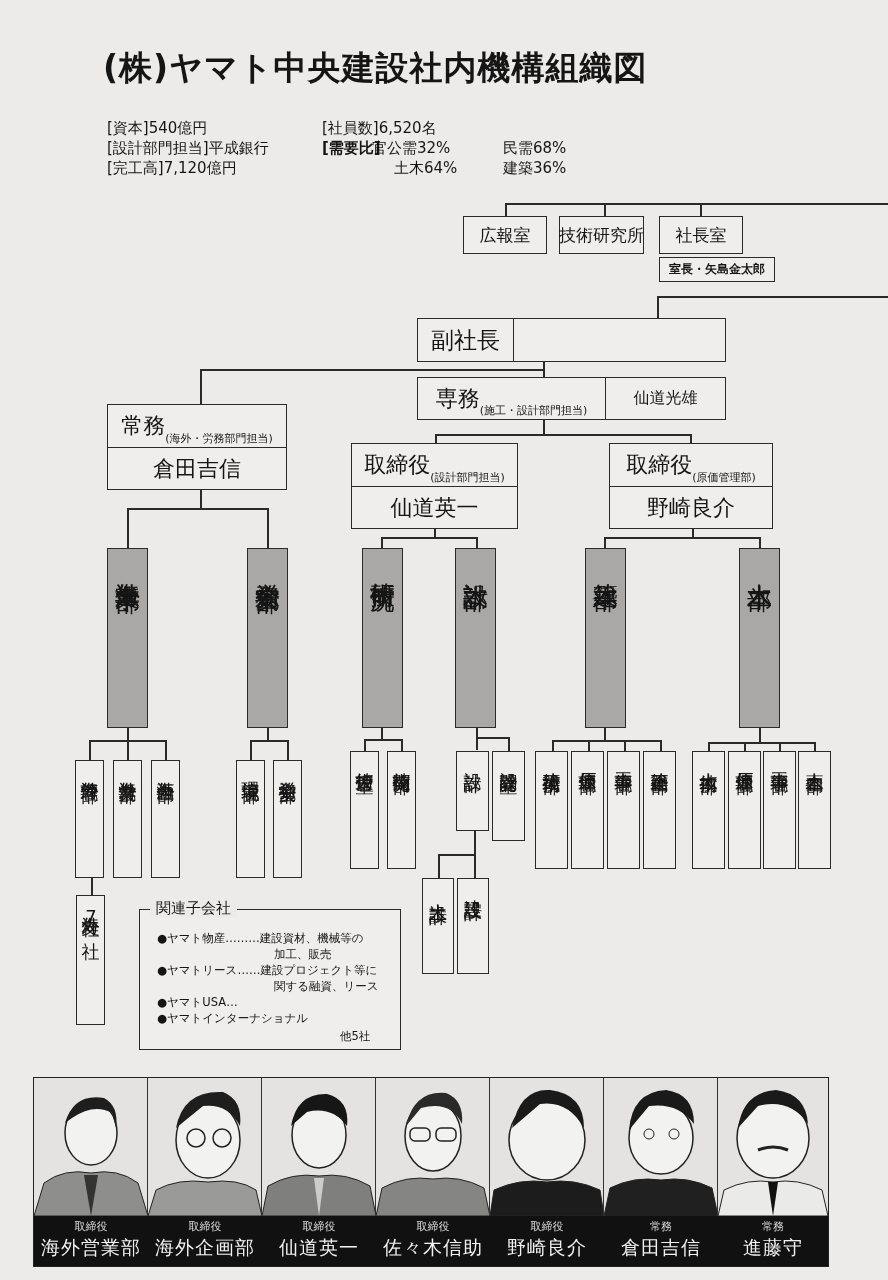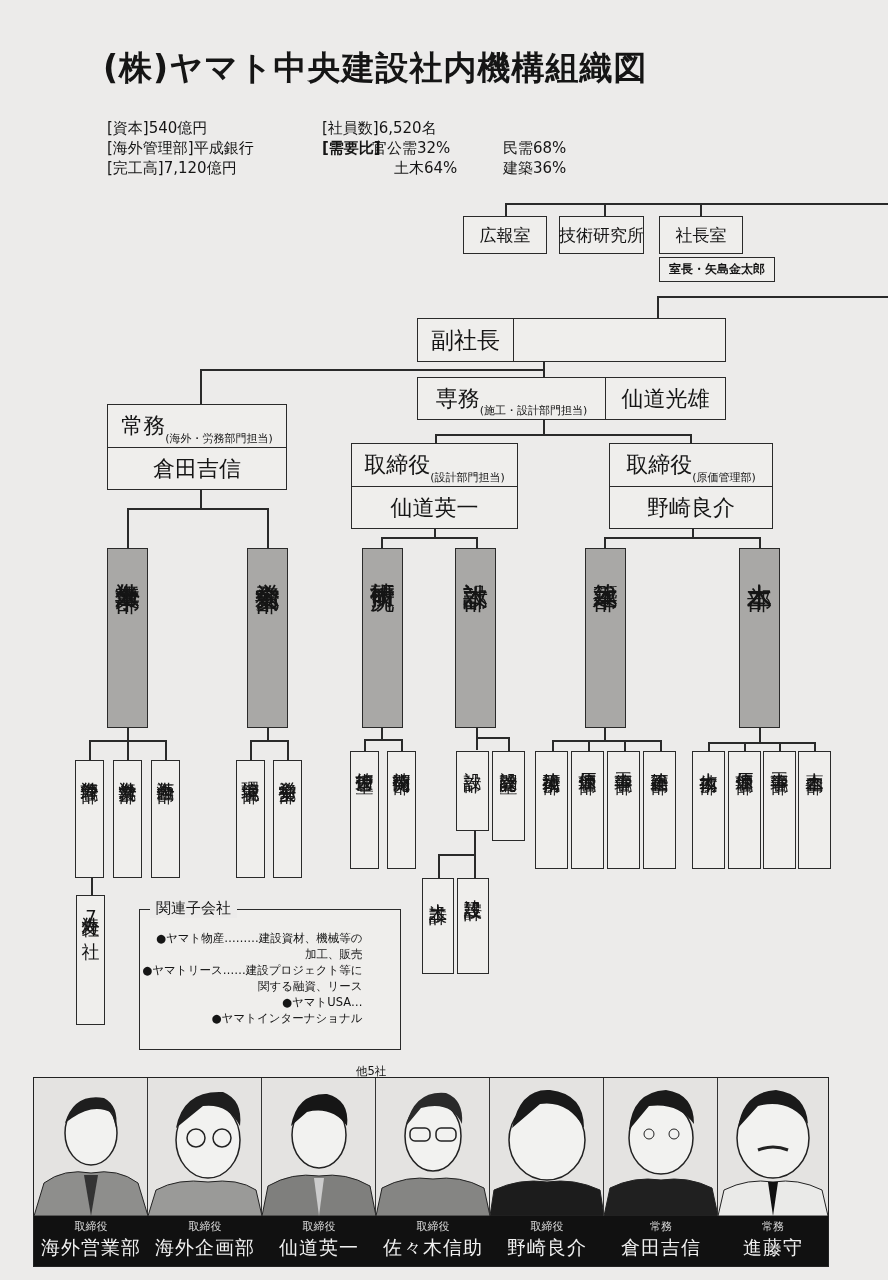--- a/index.html
+++ b/index.html
@@ -24,21 +24,21 @@
   .caption .role { font-size:11px; display:block; margin-top:3px; color:#ddd; }
   .caption .name { font-size:19px; display:block; margin-top:1px; letter-spacing:1px; }
 </style>
 </head>
 <body>
 
 <div class="abs title" style="left:103px;top:46px;">(株)ヤマト中央建設社内機構組織図</div>
 
 <div class="abs info" style="left:107px;top:118px;">
   <div>[資本]540億円</div>
-  <div>[海外管理部]平成銀行</div>
+  <div>[設計部門担当]平成銀行</div>
   <div>[完工高]7,120億円</div>
 </div>
 <div class="abs info" style="left:322px;top:118px;">[社員数]6,520名</div>
 <div class="abs info" style="left:322px;top:138px;font-weight:bold;">[需要比]</div>
 <div class="abs info" style="left:372px;top:138px;">官公需32%</div>
 <div class="abs info" style="left:503px;top:138px;">民需68%</div>
 <div class="abs info" style="left:394px;top:158px;">土木64%</div>
 <div class="abs info" style="left:503px;top:158px;">建築36%</div>
 
 <div class="ln" style="left:505px;top:203px;width:383px;height:1.6px;"></div>
@@ -68,21 +68,21 @@
 
 <div class="ln" style="left:543px;top:362px;width:1.6px;height:15px;"></div>
 <div class="ln" style="left:200px;top:369px;width:344px;height:1.6px;"></div>
 <div class="ln" style="left:200px;top:369px;width:1.6px;height:36px;"></div>
 
 <div class="box" style="left:417px;top:377px;width:309px;height:43px;display:flex;">
   <div class="hbox" style="width:187px;border-right:1.6px solid #2a2a2a;text-align:center;">
     <span style="font-size:22px;">専務</span>
       <span class="small">(施工・設計部門担当)</span>
   </div>
-  <div class="hbox" style="flex:1;font-size:22px;">仙道光雄</div>
+  <div class="hbox" style="flex:1;font-size:16px;">仙道光雄</div>
 </div>
 
 <div class="box" style="left:107px;top:404px;width:180px;height:86px;">
   <div class="hbox" style="height:42px;border-bottom:1.6px solid #2a2a2a;">
     <span style="font-size:22px;">常務</span>
       <span class="small">(海外・労務部門担当)</span>
   </div>
   <div class="hbox" style="height:42px;font-size:22px;">倉田吉信</div>
 </div>
 
@@ -181,29 +181,29 @@
 <div class="ln" style="left:744px;top:742px;width:1.6px;height:10px;"></div>
 <div class="ln" style="left:779px;top:742px;width:1.6px;height:10px;"></div>
 <div class="ln" style="left:814px;top:742px;width:1.6px;height:10px;"></div>
 <div class="box vtxt" style="left:692px;top:751px;width:33px;height:118px;font-size:18px;padding-top:6px;">土木技術部</div>
 <div class="box vtxt" style="left:728px;top:751px;width:33px;height:118px;font-size:18px;padding-top:6px;">原価管理部</div>
 <div class="box vtxt" style="left:763px;top:751px;width:33px;height:118px;font-size:18px;padding-top:6px;">工事管理部</div>
 <div class="box vtxt" style="left:798px;top:751px;width:33px;height:118px;font-size:18px;padding-top:6px;">土木企画部</div>
 
 <div class="box" style="left:139px;top:909px;width:262px;height:141px;"></div>
 <div class="abs" style="left:150px;top:899px;padding:0 6px;background:#ecebea;font-size:15px;">関連子会社</div>
-<div class="abs" style="left:141px;top:930px;font-size:11.5px;line-height:16px;white-space:nowrap;text-align:right;">
+<div class="abs" style="left:157px;top:930px;font-size:11.5px;line-height:16px;white-space:nowrap;">
   <div><span>●ヤマト物産</span><span>………</span><span>建設資材、機械等の</span></div>
   <div style="padding-left:117px;">加工、販売</div>
   <div><span>●ヤマトリース</span><span>……</span><span>建設プロジェクト等に</span></div>
   <div style="padding-left:117px;">関する融資、リース</div>
   <div>●ヤマトUSA…</div>
   <div>●ヤマトインターナショナル</div>
 </div>
-<div class="abs" style="left:356px;top:1029px;font-size:11.5px;margin-top:35px;">他5社</div>
+<div class="abs" style="left:340px;top:1029px;font-size:11.5px;">他5社</div>
 
 <div class="strip">
   <div class="portrait" style="left:0;width:114px;">
     <svg width="114" height="138">
         <ellipse cx="57" cy="55" rx="26" ry="32" fill="#f2f2f0" stroke="#222" stroke-width="1.5"></ellipse>
         <path d="M31 45 Q40 15 70 20 Q85 28 82 50 L78 35 Q60 25 38 40 Z" fill="#1e1e1e"></path>
         <path d="M0 138 L10 105 Q30 90 57 95 Q84 90 104 105 L114 138 Z" fill="#8e8e8c" stroke="#222"></path>
         <path d="M50 97 L57 138 L64 97 Z" fill="#333"></path>
       </svg>
   </div>

